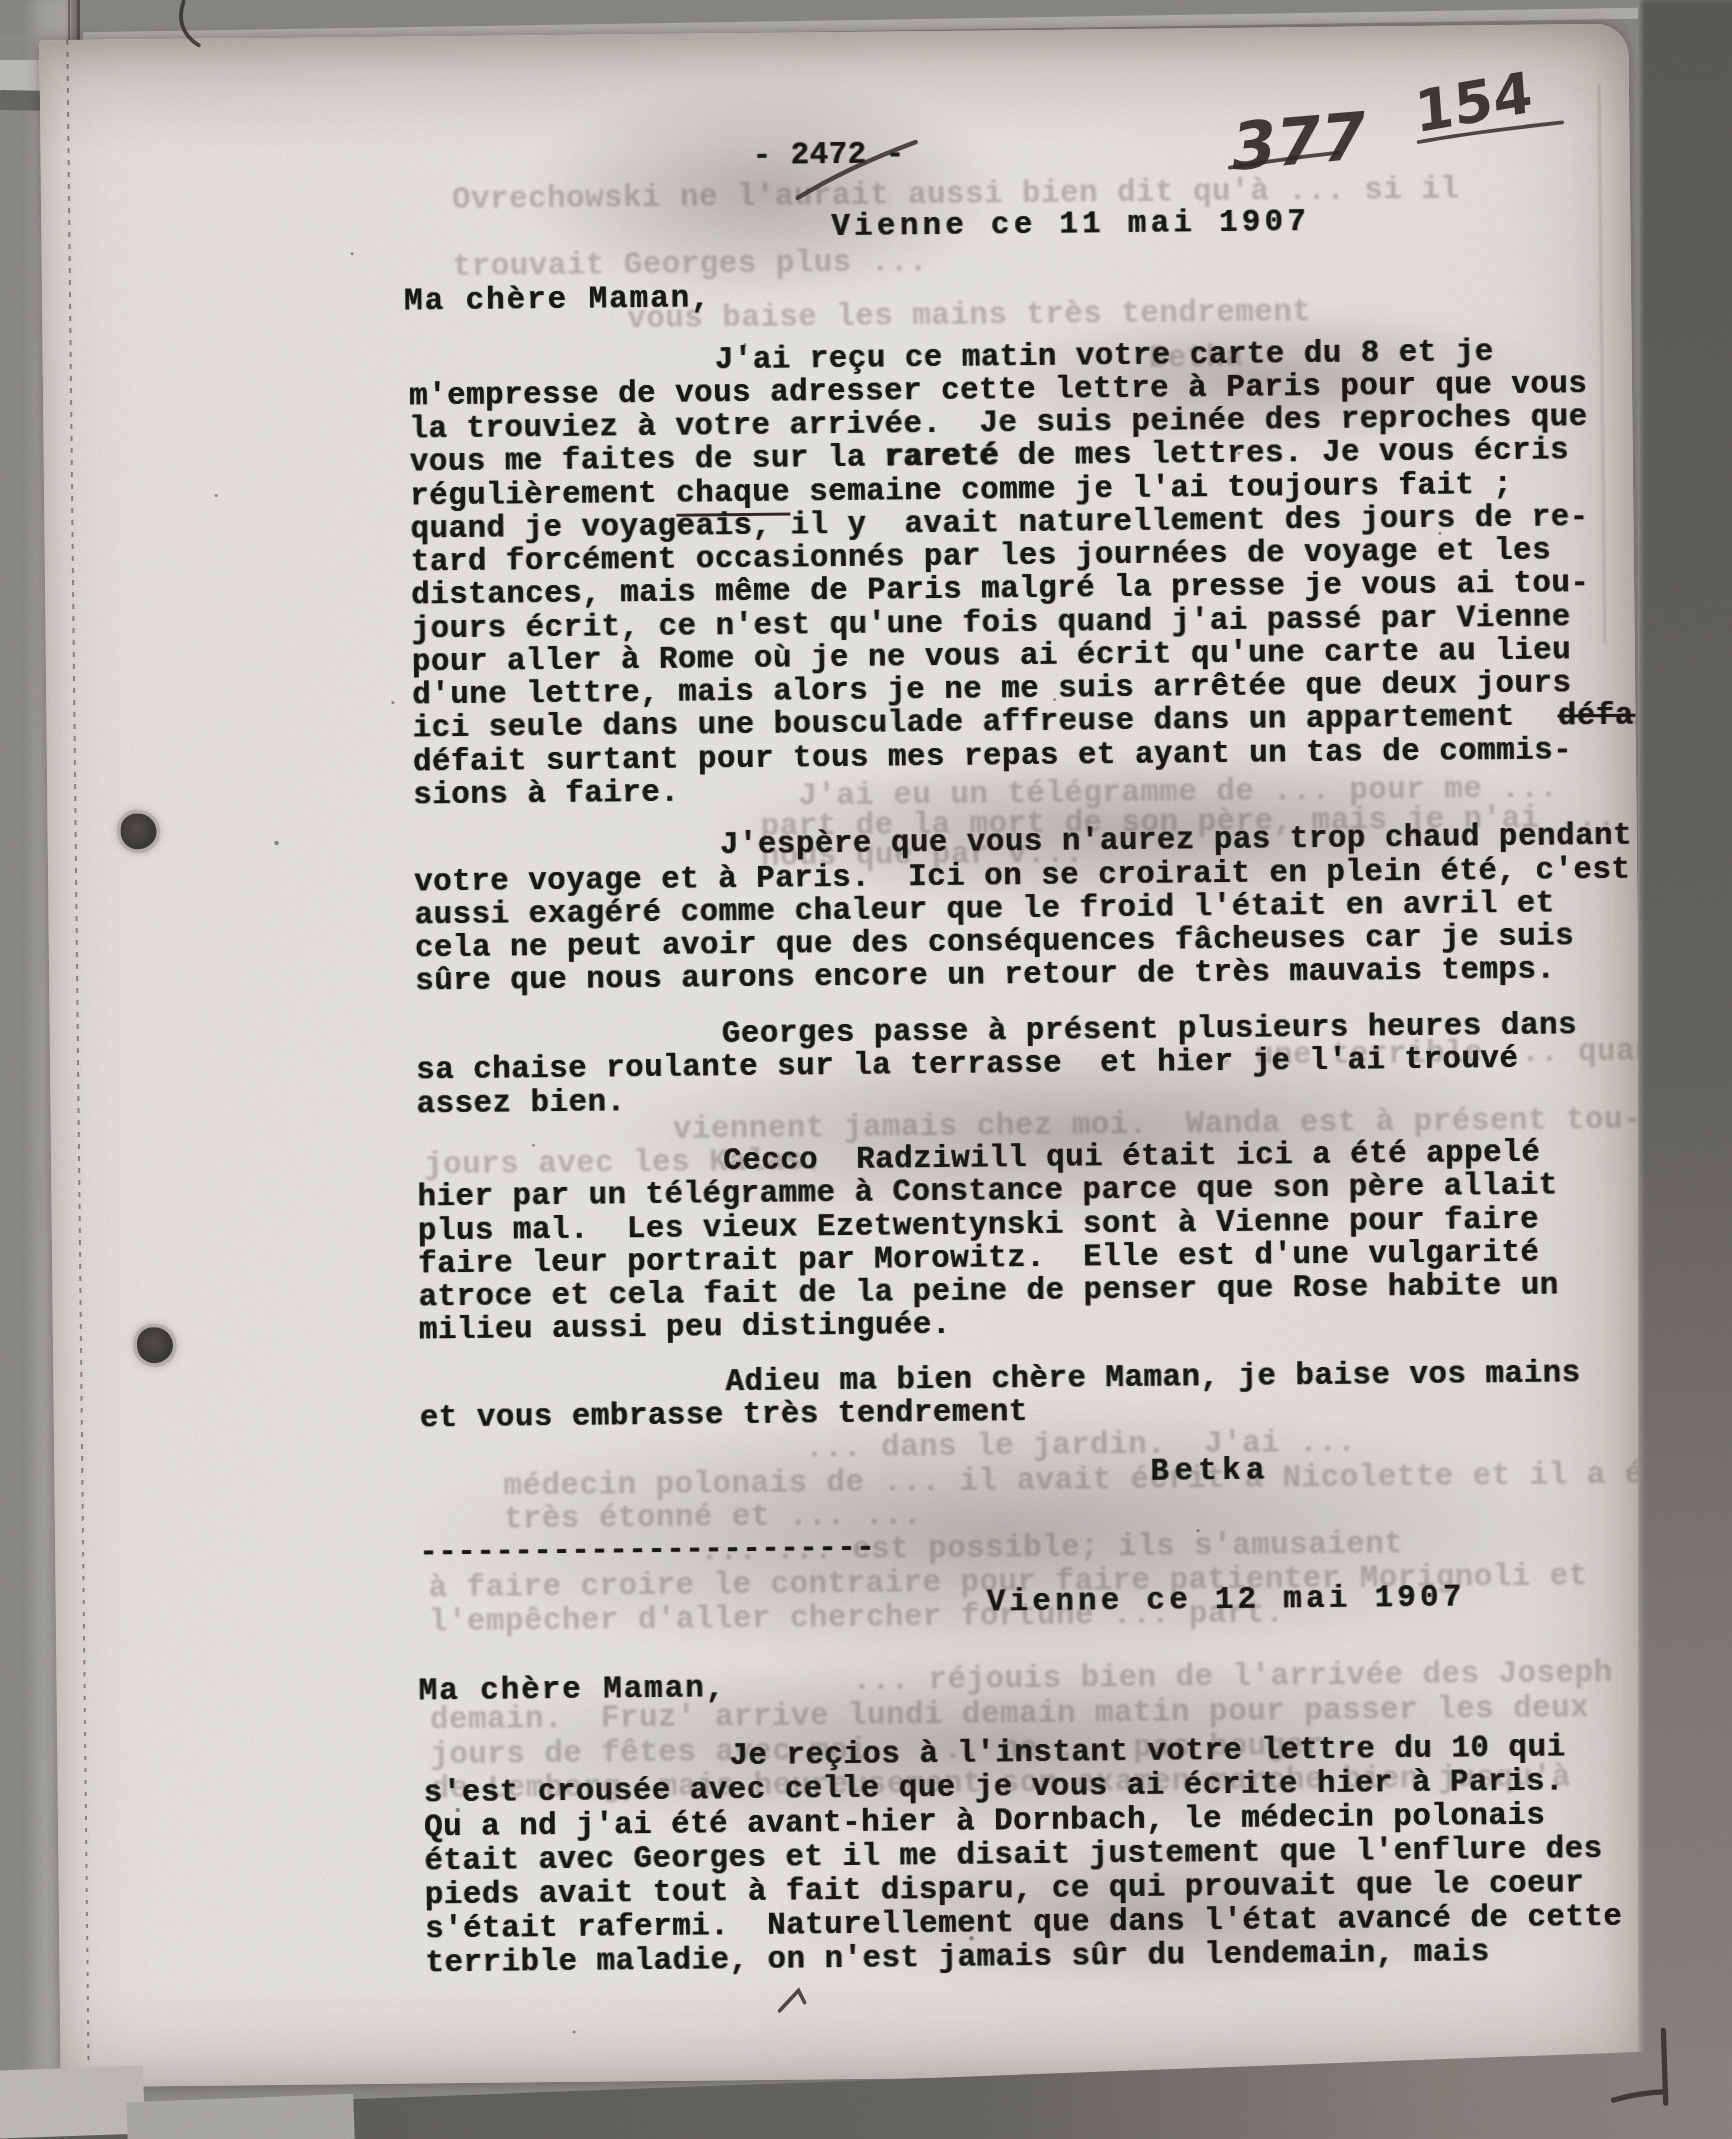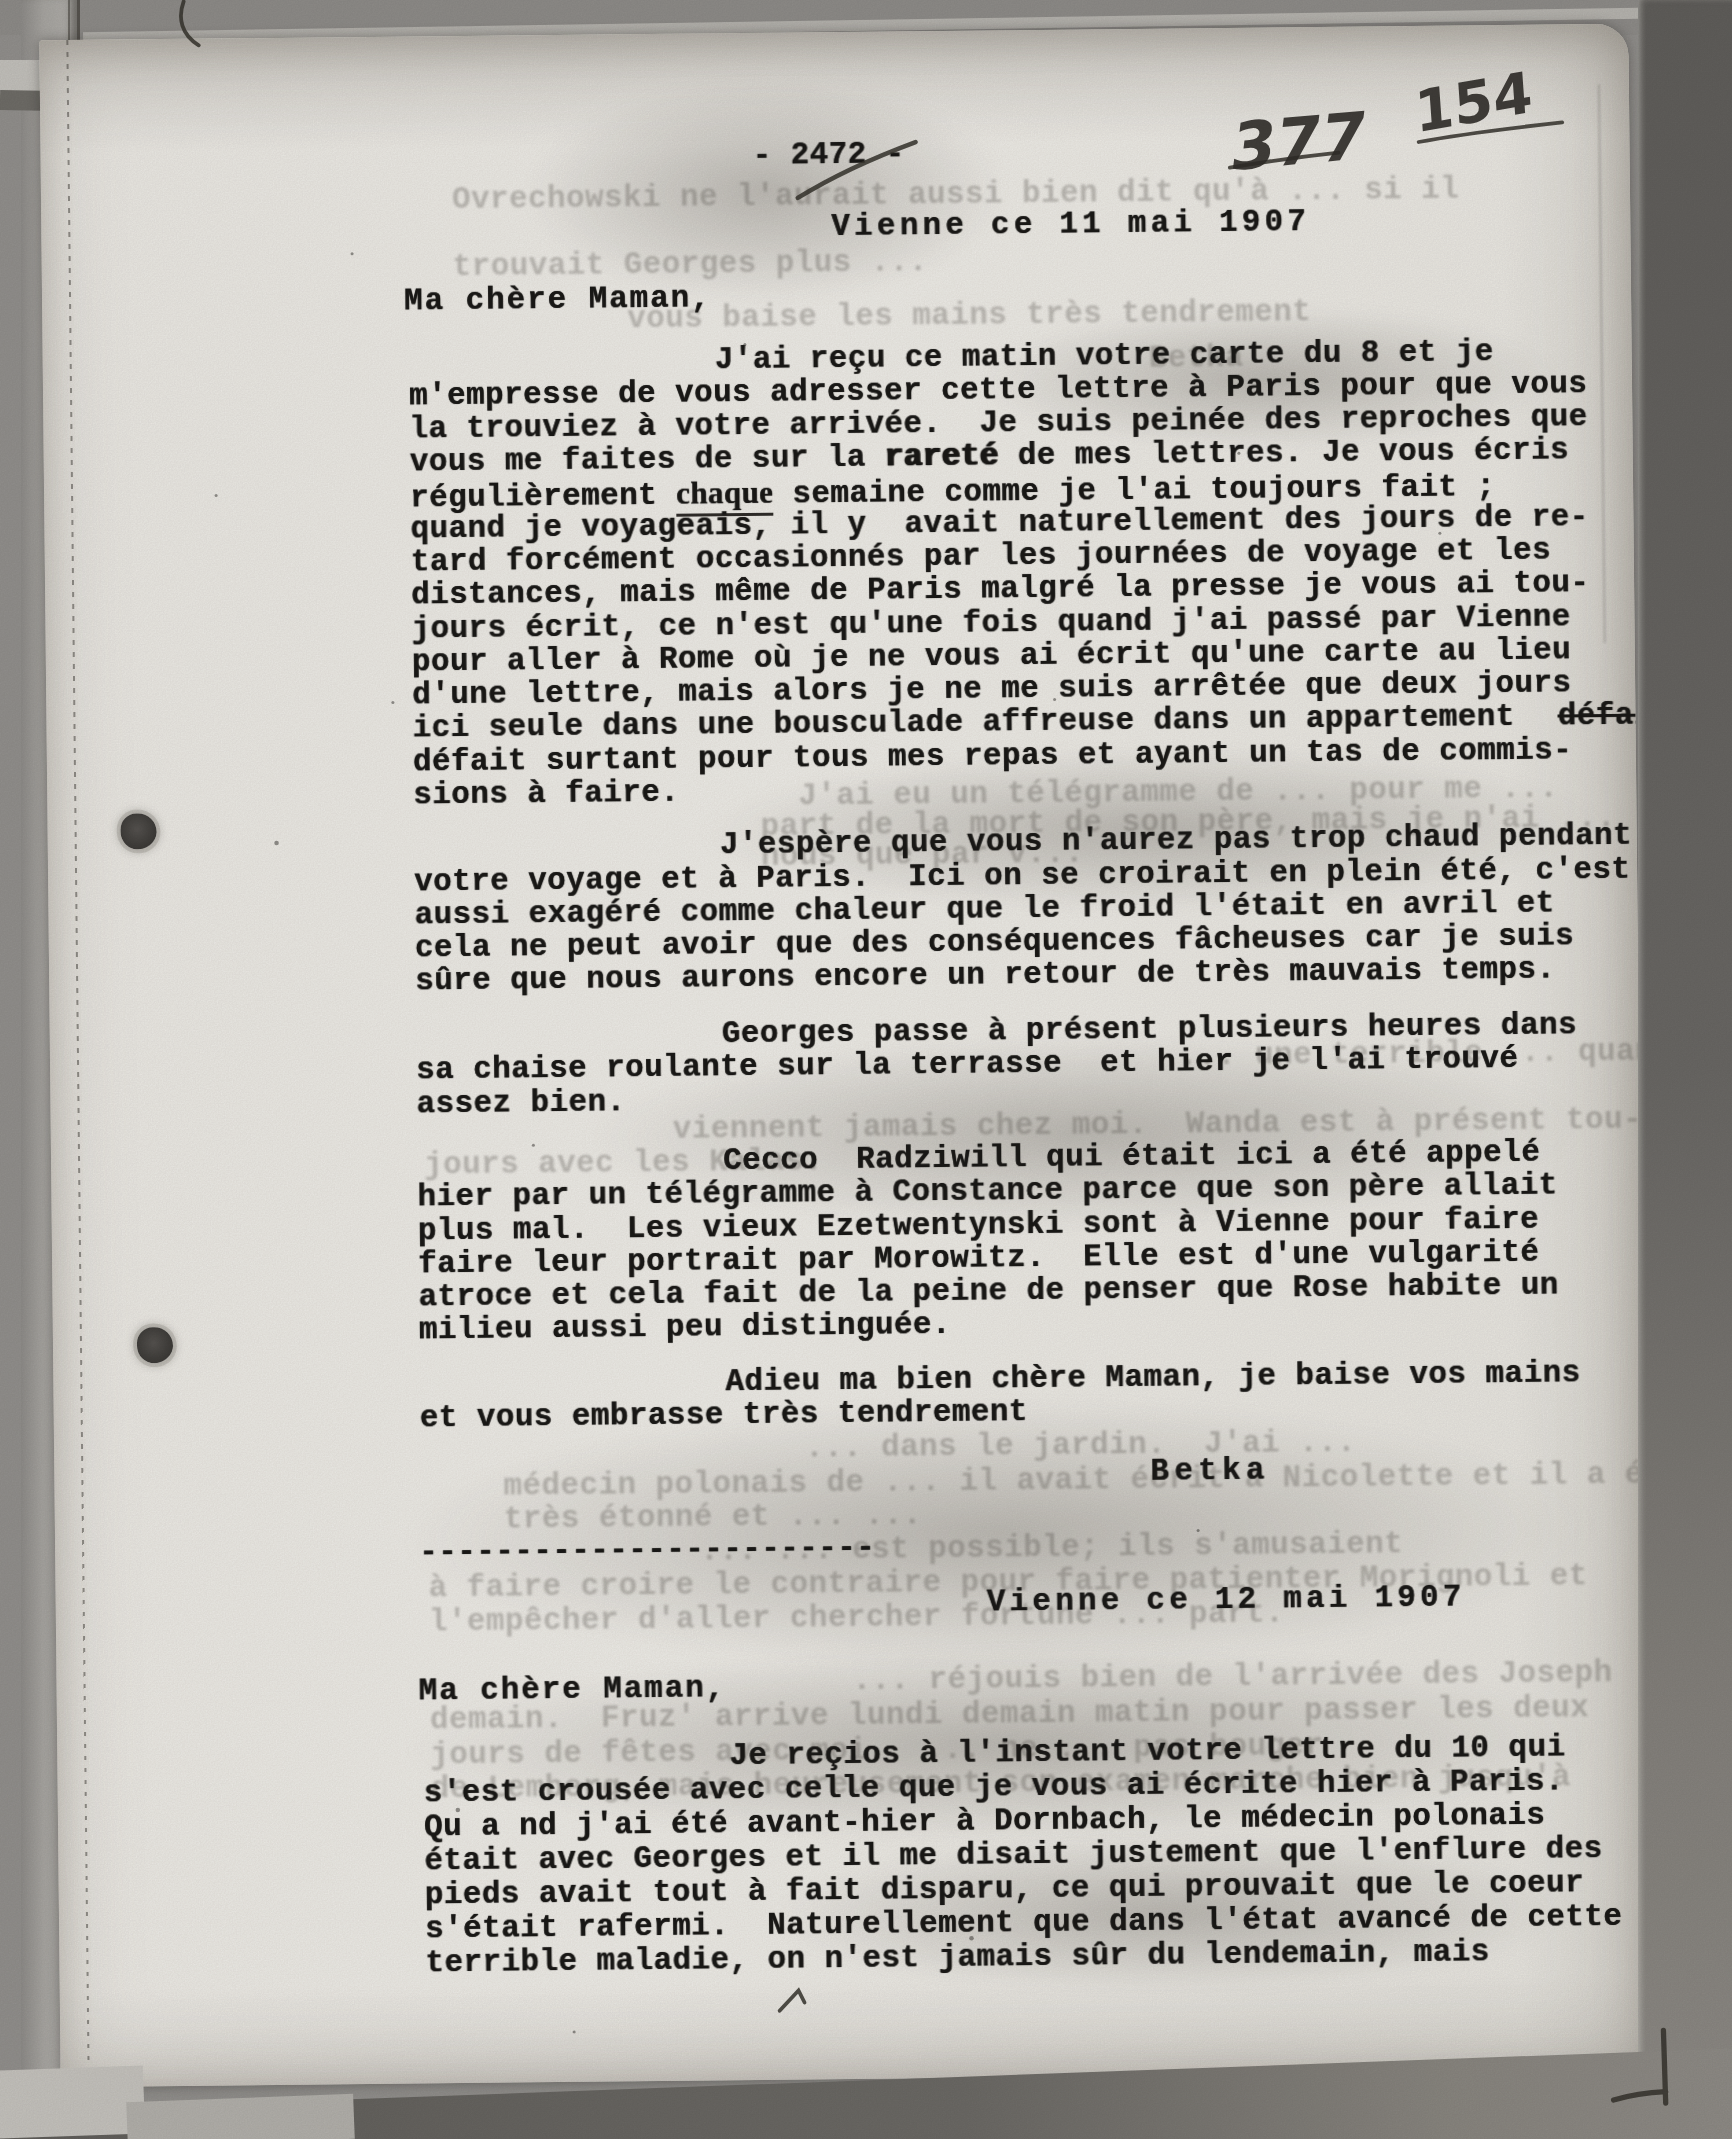--- a/index.html
+++ b/index.html
@@ -40,21 +40,21 @@
   .perf { position:absolute; left:27px; top:0; width:1.5px; height:100%;
           background:repeating-linear-gradient(to bottom, rgba(60,57,52,.5) 0 4.5px, transparent 4.5px 12px); }
 
   
   .t { position:absolute; white-space:pre; font:700 31px/1.08 "Liberation Mono", monospace;
        color:#191816; letter-spacing:0.4px; filter:blur(0.2px);
        text-shadow:0 0 0.8px rgba(25,23,20,.85), 0.5px 0.3px 0 rgba(25,23,20,.35); }
   .wide { letter-spacing:4.2px; }
   .sal  { letter-spacing:1.9px; }
   .sig  { letter-spacing:5.3px; }
-  .underlined { border-bottom:3px solid rgba(25,23,20,.9); padding-bottom:3px;font-family:Liberation Serif, serif; }
+  .underlined { border-bottom:3px solid rgba(25,23,20,.9); padding-bottom:3px; }
   .struck { text-decoration:line-through; text-decoration-thickness:3px;margin-left:24px; }
   .overtyped { text-shadow:1.1px 0 0 rgba(25,23,20,.9), -1.1px 0 0 rgba(25,23,20,.9), 0 0 1.5px rgba(25,23,20,.8); }
 
   
   .ghostline { position:absolute; white-space:pre; font:700 31px/1 "Liberation Mono", monospace;
                color:#57534d; opacity:.32; filter:blur(1.1px); letter-spacing:0.4px; }
 
   .smudge { position:absolute; filter:blur(5.3px);
             background:radial-gradient(closest-side, rgba(118,114,107,.4), rgba(118,114,107,0)); }
 

